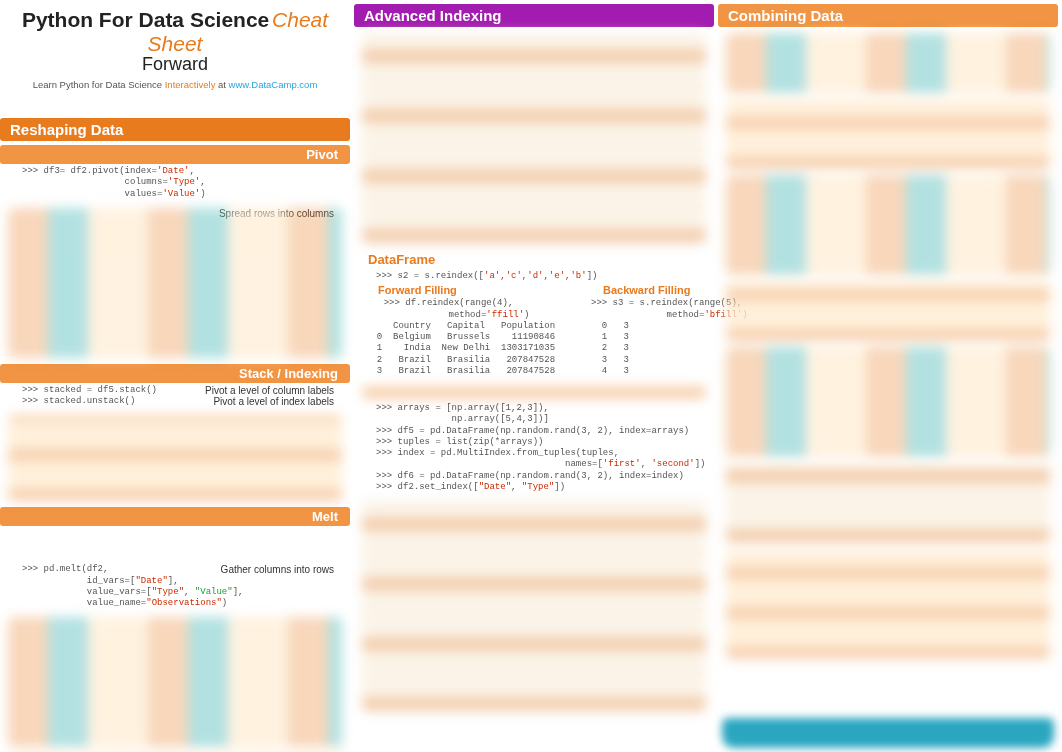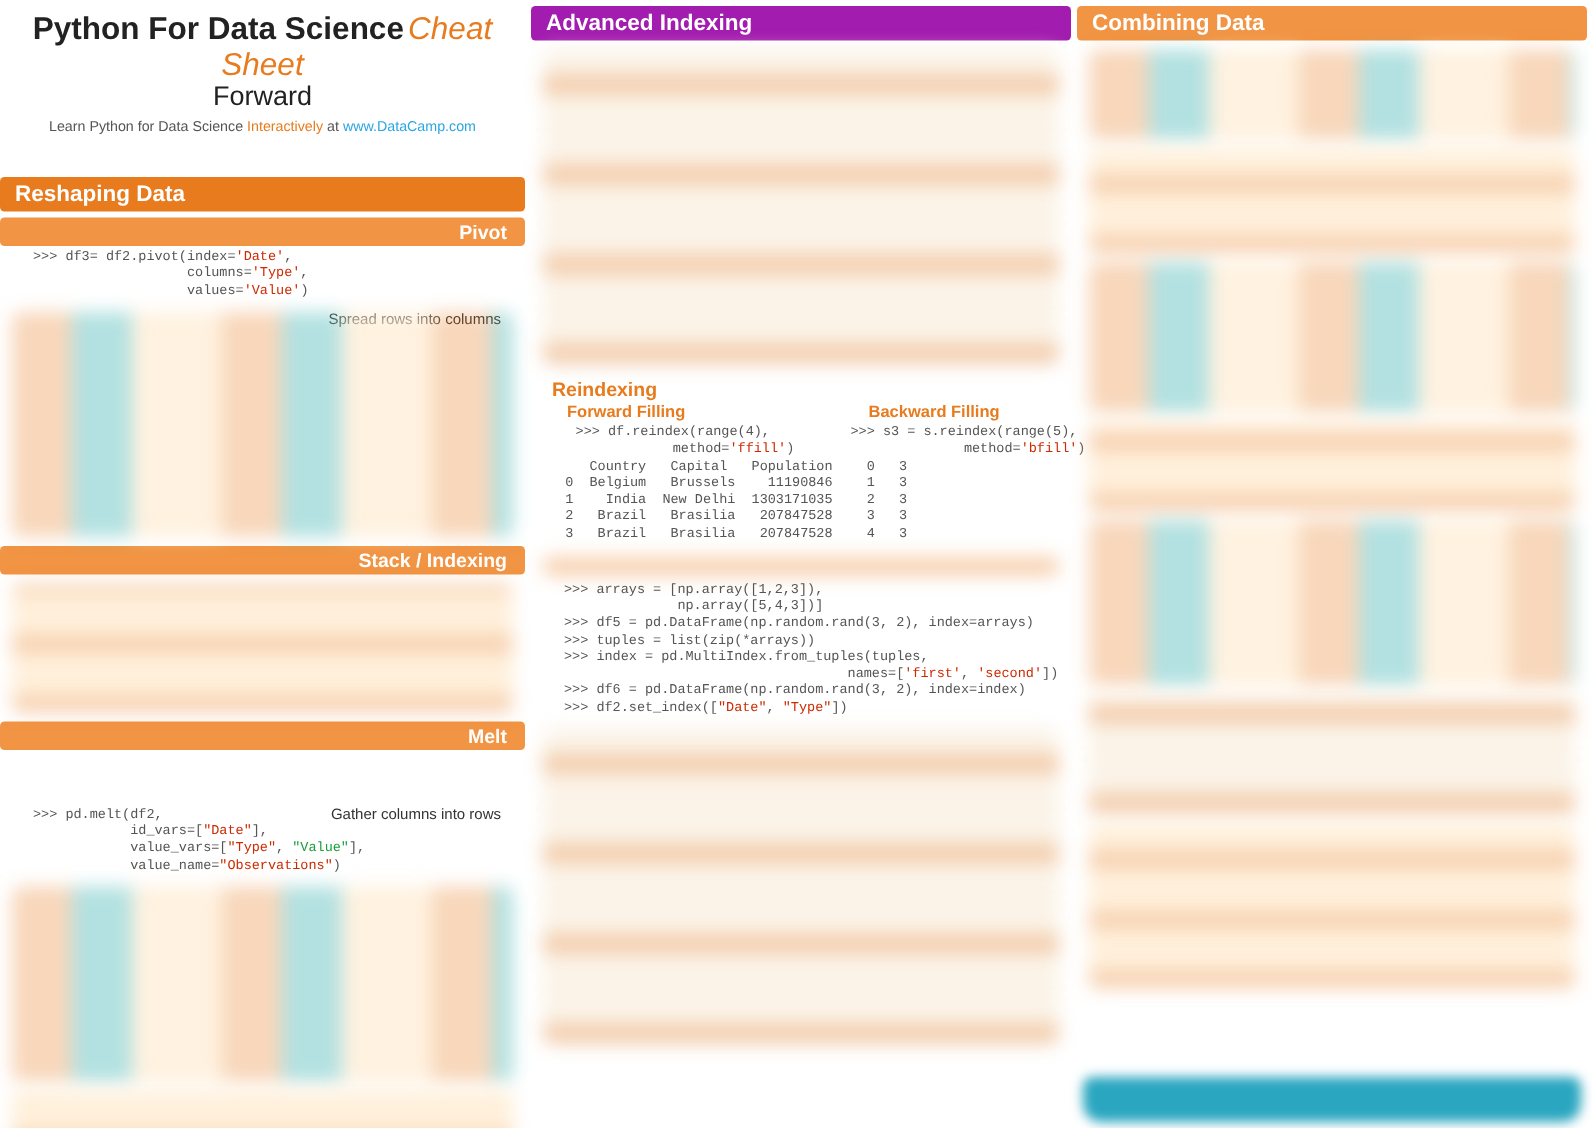--- a/index.html
+++ b/index.html
@@ -85,21 +85,21 @@
   .blur-block.code {
     background:
       repeating-linear-gradient(0deg,
         rgba(150,150,150,0.15) 0 2px,
         transparent 2px 8px),
       repeating-linear-gradient(0deg,
         rgba(232,123,30,0.35) 0 14px,
         rgba(255,245,230,0.8) 14px 60px);
   }
   
-  .twocol { display:flex; gap: 12px; padding-left:10px;}
+  .twocol { display:flex; gap: 36px; padding-left:10px;}
   .twocol > div { position:relative; }
   
   .footer-teal {
     position:absolute;
     bottom:0; left:0; right:0;
     height: 30px;
     background: #2aa6c0;
     border-radius: 6px 6px 12px 12px;
     margin: 0 4px 4px 4px;
     filter: blur(4px);
@@ -128,39 +128,46 @@
   <div class="section-bar small">Pivot</div>
   <div style="position:relative;">
     <div class="code"><span>&gt;&gt;&gt; df3= df2.pivot(index=</span><span class="str">'Date'</span><span>,
                    columns=</span><span class="str">'Type'</span><span>,
                    values=</span><span class="str">'Value'</span><span>)</span></div>
     <div class="comment" style="top:4px;margin-top:40px;">Spread rows into columns</div>
   </div>
   <div class="blur-block teal" style="height:150px;"></div>
 
   <div class="section-bar small">Stack / Indexing</div>
+  <div style="position:relative;">
+    <div class="code">&gt;&gt;&gt; stacked = df5.stack()
+&gt;&gt;&gt; stacked.unstack()</div>
+    <div class="comment" style="top:2px;">Pivot a level of column labels</div>
+    <div class="comment" style="top:13px;">Pivot a level of index labels</div>
+  </div>
   <div class="blur-block" style="height:86px;"></div>
 
   <div class="section-bar small">Melt</div>
   <div style="position:relative;margin-top:36px;">
     <div class="code"><span>&gt;&gt;&gt; pd.melt(df2,
             id_vars=[</span><span class="str">"Date"</span><span>],
             value_vars=[</span><span class="str">"Type"</span><span>, </span><span class="str2">"Value"</span><span>],
             value_name=</span><span class="str">"Observations"</span><span>)</span></div>
     <div class="comment" style="top:2px;">Gather columns into rows</div>
   </div>
   <div class="blur-block teal" style="height:130px;"></div>
   <div class="blur-block" style="height:40px;"></div>
 </div>
 
 <div class="col col2">
   <div class="section-bar" style="background:#a21caf;">Advanced Indexing</div>
   <div class="blur-block code" style="height:210px;"></div>
 
-  <div class="section-heading">Reindexing</div>
+  <div class="section-heading">DataFrame</div>
+  <div class="code"><span>&gt;&gt;&gt; s2 = s.reindex([</span><span class="str">'a','c','d','e','b'</span><span>])</span></div>
 
   <div class="twocol">
     <div style="width:54%;">
       <div class="subtitle-orange">Forward Filling</div>
       <div class="code" style="padding-left:2px;text-align:center;"><span>&gt;&gt;&gt; df.reindex(range(4),
                method=</span><span class="str">'ffill'</span><span>)</span>
 <span>     Country   Capital   Population
   0  Belgium   Brussels    11190846
   1    India  New Delhi  1303171035
   2   Brazil   Brasilia   207847528

